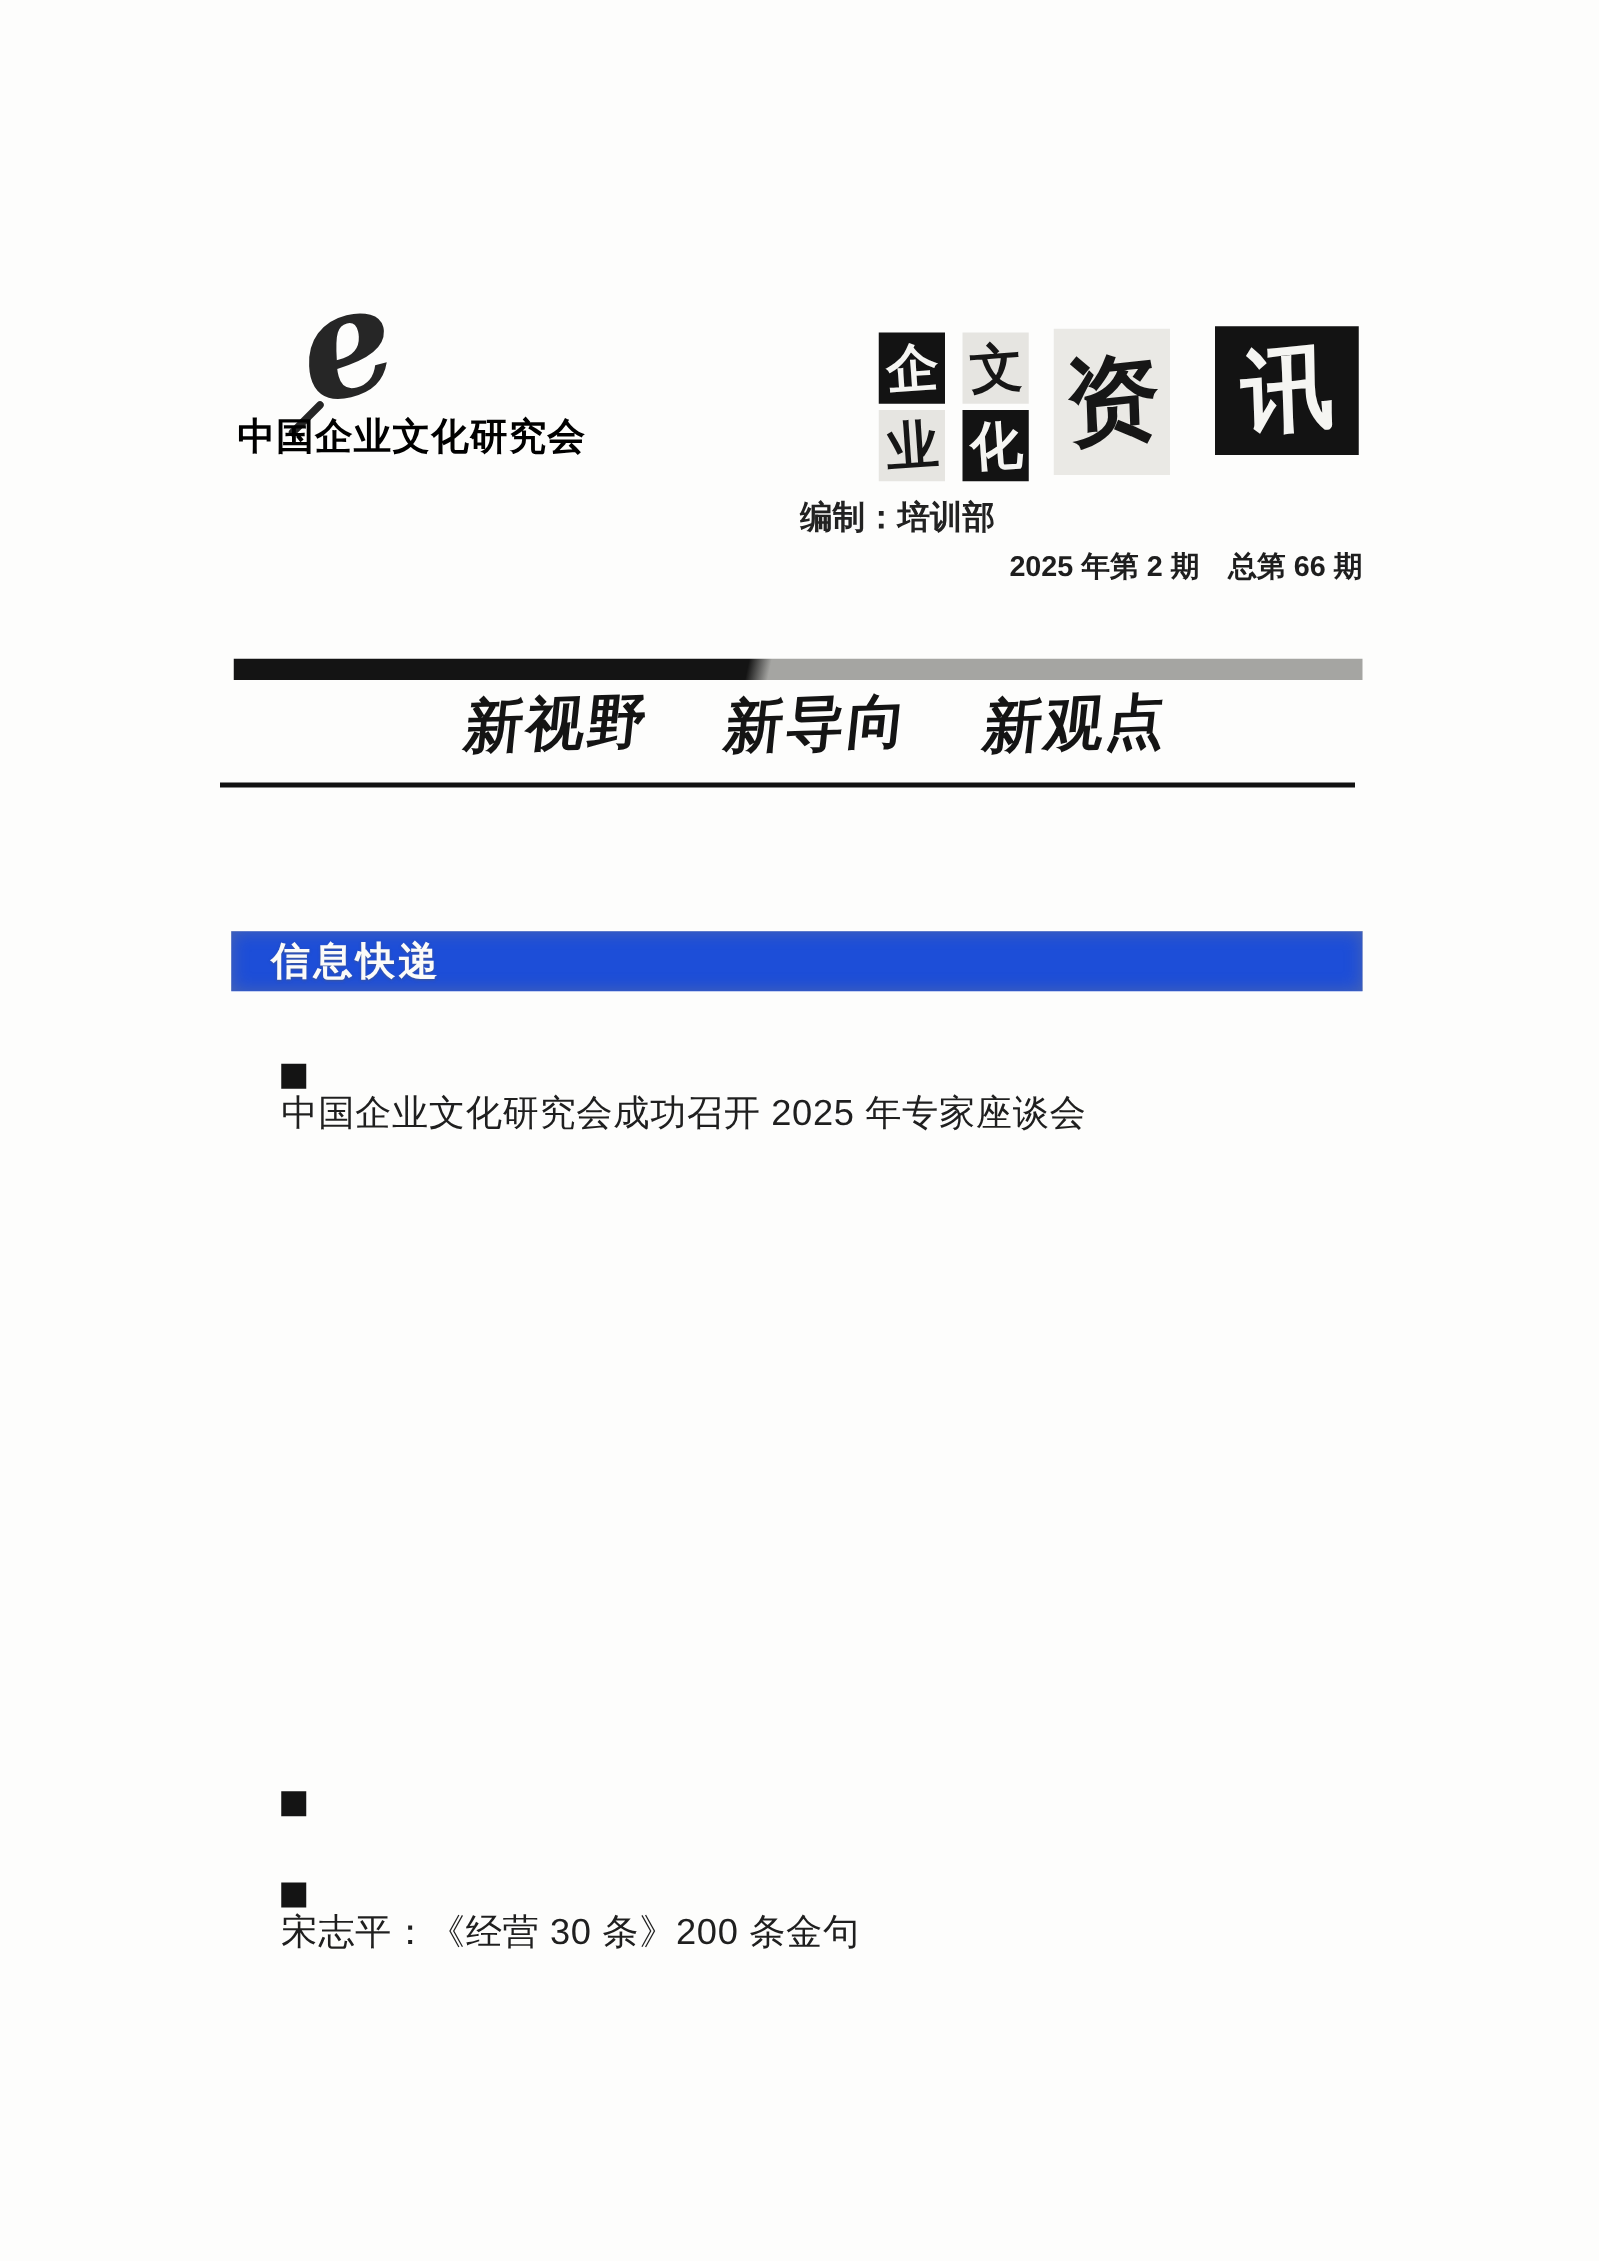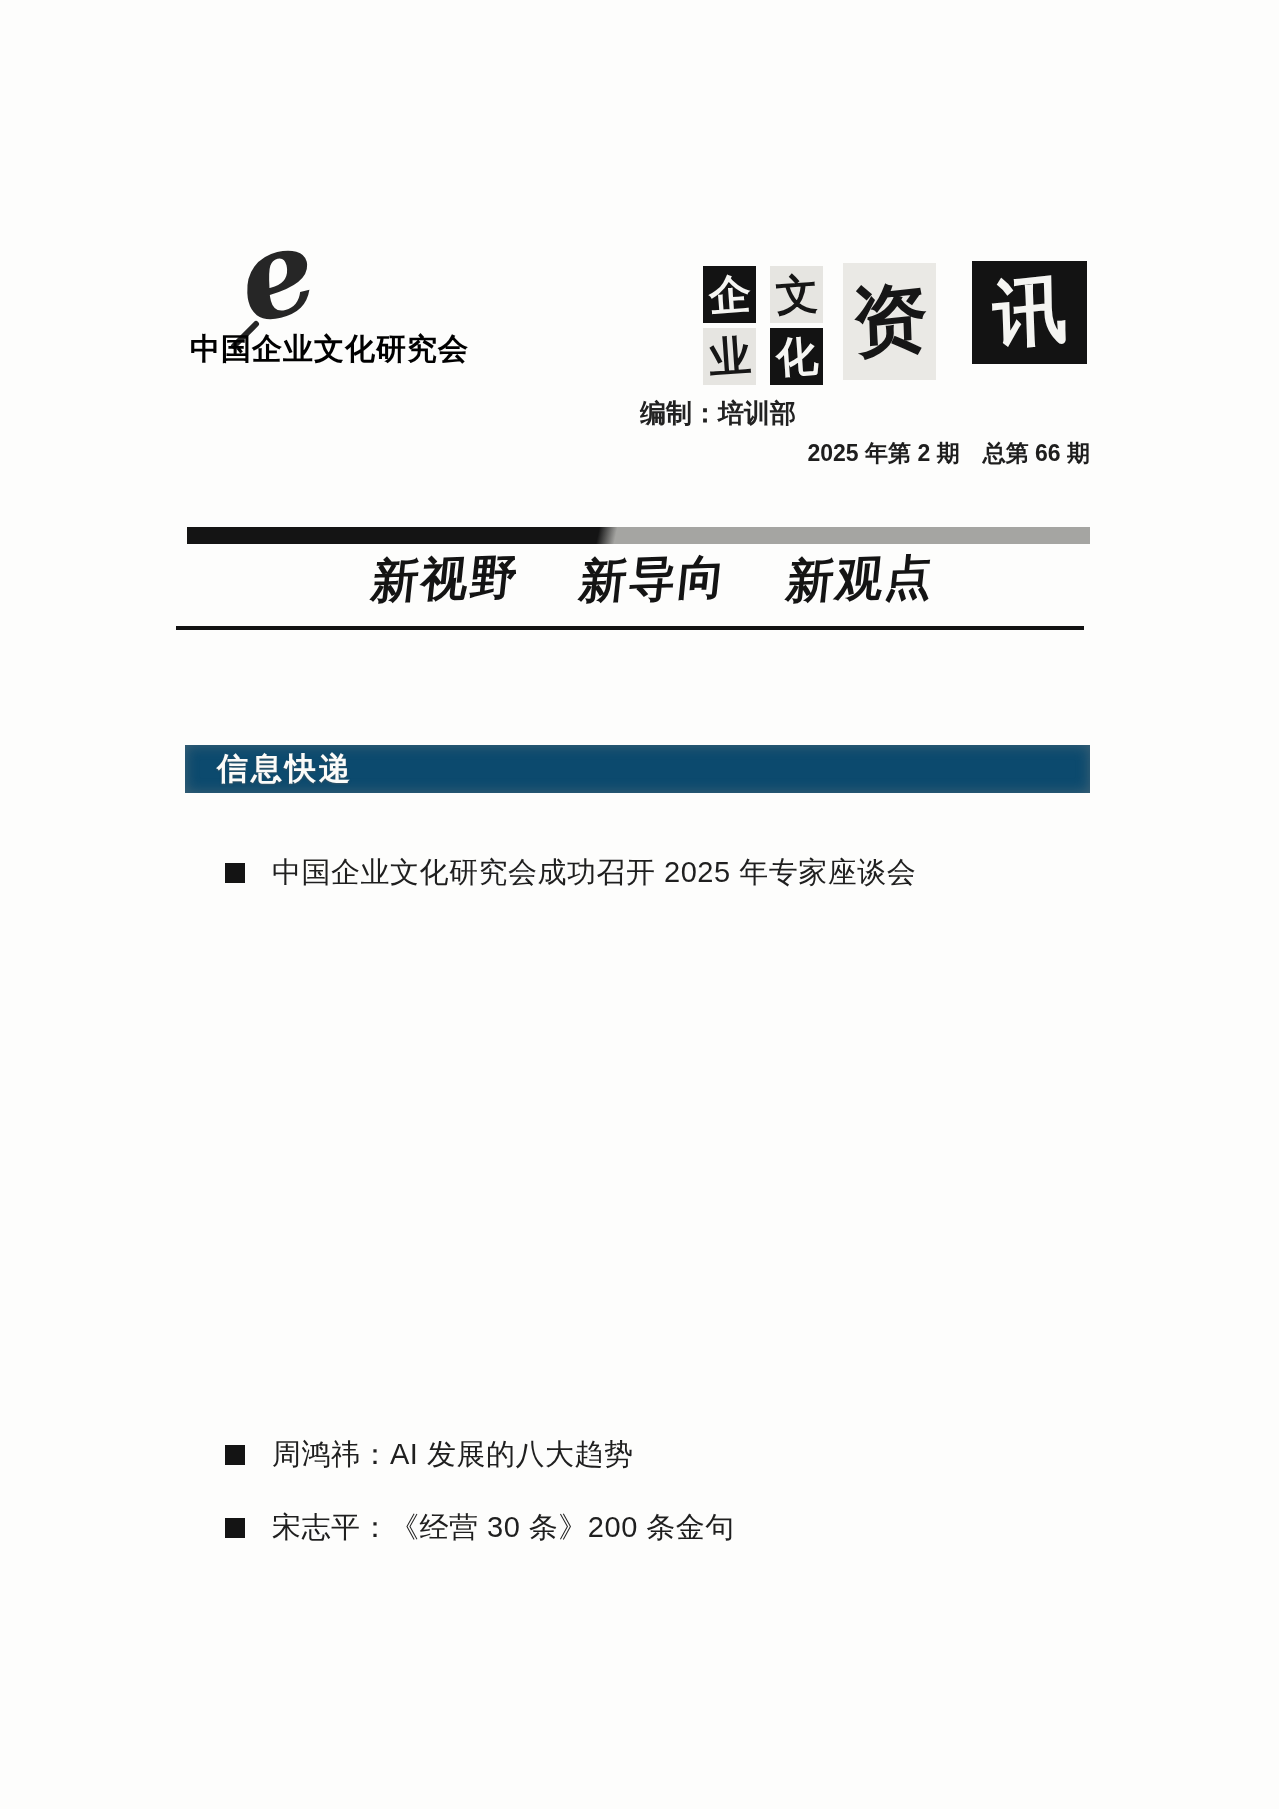--- a/index.html
+++ b/index.html
@@ -99,42 +99,42 @@
   }
 
   
   .toc-section { position: absolute; left: 185px; width: 905px; }
   .sec-1 { top: 745px; }
   .sec-2 { top: 1072px; }
   .sec-3 { top: 1375px; }
 
   .banner {
     width: 905px; height: 48px;
-    background: #0c4a6e;
+    background: #1d4ed8;
     box-shadow: inset 0 0 14px rgba(130,130,128,.45);
     display: flex;
     align-items: center;
     padding-left: 32px;
     text-align: right;
   }
   .banner-title {
     font-size: 31px;
     font-weight: bold;
     color: #fbfbf9;
     letter-spacing: 3px;
     text-shadow: 0 1px 2px rgba(90,90,90,.55);
   }
 
   .toc-list { list-style: none; margin-top: 58px; }
   .toc-item {
     display: flex;
-    align-items: center;
     height: 44px;
     margin-bottom: 23px;
     padding-left: 40px;
+    flex-direction: column;
   }
   .sec-3 .toc-item { margin-bottom: 29px; }
   .bullet-square {
     width: 20px; height: 20px;
     background: #141414;
     flex: 0 0 auto;
     margin-right: 27px;
     font-size: 0;
   }
   .toc-item-label {
@@ -200,21 +200,20 @@
         <span class="toc-item-label">中国企业文化研究会成功召开 2025 年专家座谈会</span>
       </li>
     </ul>
   </div>
 
 
   <div class="toc-section sec-3">
     <ul class="toc-list">
       <li class="toc-item">
         <span class="bullet-square"></span>
-        <span class="toc-item-label">周鸿祎：AI 发展的八大趋势</span>
       </li>
       <li class="toc-item">
         <span class="bullet-square"></span>
         <span class="toc-item-label">宋志平：《经营 30 条》200 条金句</span>
       </li>
     </ul>
   </div>
 
 </div>
 

